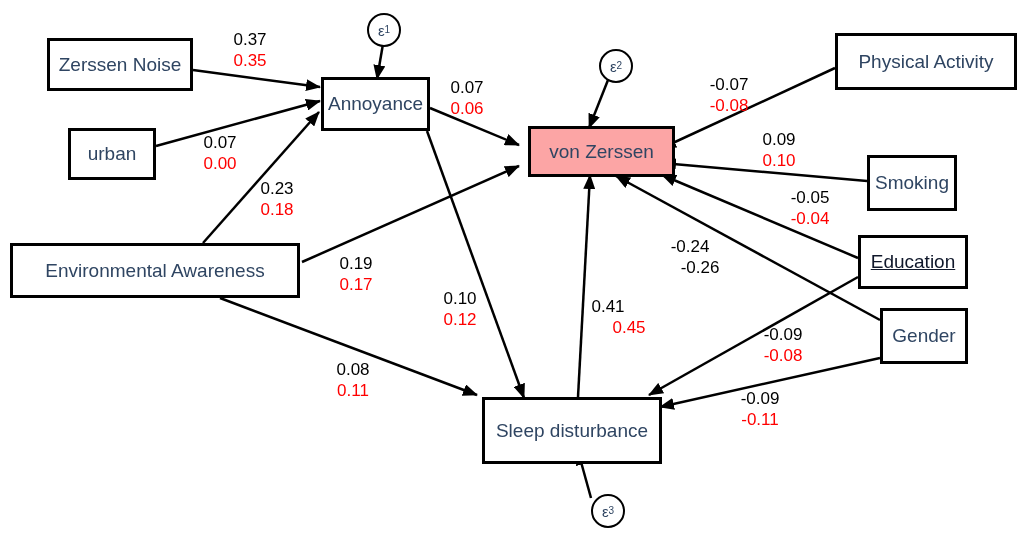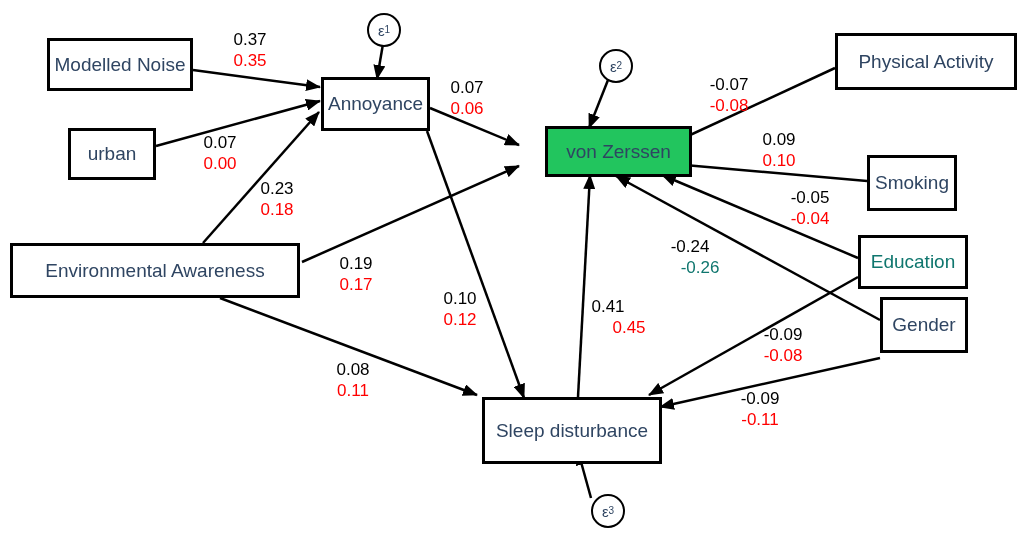--- a/index.html
+++ b/index.html
@@ -48,47 +48,47 @@
       <line x1="867" y1="181" x2="662" y2="163" stroke="#000000" stroke-width="2.5" marker-end="url(#arw)"></line>
       <line x1="858" y1="258" x2="662" y2="175" stroke="#000000" stroke-width="2.5" marker-end="url(#arw)"></line>
       <line x1="880" y1="320" x2="616" y2="176" stroke="#000000" stroke-width="2.5" marker-end="url(#arw)"></line>
       <line x1="858" y1="277" x2="649" y2="395" stroke="#000000" stroke-width="2.5" marker-end="url(#arw)"></line>
       <line x1="880" y1="358" x2="660" y2="407" stroke="#000000" stroke-width="2.5" marker-end="url(#arw)"></line>
       <line x1="383" y1="44" x2="377" y2="79" stroke="#000000" stroke-width="2.5" marker-end="url(#arw)"></line>
       <line x1="608" y1="80" x2="589" y2="128" stroke="#000000" stroke-width="2.5" marker-end="url(#arw)"></line>
       <line x1="591" y1="498" x2="578" y2="451" stroke="#000000" stroke-width="2.5" marker-end="url(#arw)"></line>
     </svg>
     <div class="node" style="left: 47px; top: 38px; width: 146px; height: 53px; border-color: rgb(0, 0, 0); background: rgb(255, 255, 255);">
-      <span style="color: rgb(47, 69, 98);">Modelled Noise</span>
+      <span style="color: rgb(47, 69, 98);">Zerssen Noise</span>
     </div>
     <div class="node" style="left: 68px; top: 128px; width: 88px; height: 52px; border-color: rgb(0, 0, 0); background: rgb(255, 255, 255);">
       <span style="color: rgb(47, 69, 98);">urban</span>
     </div>
     <div class="node" style="left: 10px; top: 243px; width: 290px; height: 55px; border-color: rgb(0, 0, 0); background: rgb(255, 255, 255);">
       <span style="color: rgb(47, 69, 98);">Environmental Awareness</span>
     </div>
     <div class="node" style="left: 321px; top: 77px; width: 109px; height: 54px; border-color: rgb(0, 0, 0); background: rgb(255, 255, 255);">
       <span style="color: rgb(47, 69, 98);">Annoyance</span>
     </div>
-    <div class="node" style="left: 545px; top: 126px; width: 147px; height: 51px; border-color: rgb(0, 0, 0); background: #22c55e;">
+    <div class="node" style="left: 528px; top: 126px; width: 147px; height: 51px; border-color: rgb(0, 0, 0); background: #fca5a5;">
       <span style="color: rgb(47, 69, 98);">von Zerssen</span>
     </div>
     <div class="node" style="left: 482px; top: 397px; width: 180px; height: 67px; border-color: rgb(0, 0, 0); background: rgb(255, 255, 255);">
       <span style="color: rgb(47, 69, 98);">Sleep disturbance</span>
     </div>
     <div class="node" style="left: 835px; top: 33px; width: 182px; height: 57px; border-color: rgb(0, 0, 0); background: rgb(255, 255, 255);">
       <span style="color: rgb(47, 69, 98);">Physical Activity</span>
     </div>
     <div class="node" style="left: 867px; top: 155px; width: 90px; height: 56px; border-color: rgb(0, 0, 0); background: rgb(255, 255, 255);">
       <span style="color: rgb(47, 69, 98);">Smoking</span>
     </div>
     <div class="node" style="left: 858px; top: 235px; width: 110px; height: 54px; border-color: rgb(0, 0, 0); background: rgb(255, 255, 255);">
-      <span style="color: #0f766e;">Education</span>
+      <span style="color: #0f172a; text-decoration: underline;">Education</span>
     </div>
-    <div class="node" style="left: 880px; top: 297px; width: 88px; height: 56px; border-color: rgb(0, 0, 0); background: rgb(255, 255, 255);">
+    <div class="node" style="left: 880px; top: 308px; width: 88px; height: 56px; border-color: rgb(0, 0, 0); background: rgb(255, 255, 255);">
       <span style="color: rgb(47, 69, 98);">Gender</span>
     </div>
     <div class="eps" style="left: 367px; top: 13px; width: 34px; height: 34px;">
       <span>ε</span>
       <sub>1</sub>
     </div>
     <div class="eps" style="left: 599px; top: 49px; width: 34px; height: 34px;">
       <span>ε</span>
       <sub>2</sub>
     </div>
@@ -135,21 +135,21 @@
     <div class="coef" style="left: 779px; top: 150px;">
       <div class="cb" style="color: rgb(0, 0, 0);">0.09</div>
       <div class="cr" style="color: rgb(255, 0, 0);">0.10</div>
     </div>
     <div class="coef" style="left: 810px; top: 208px;">
       <div class="cb" style="color: rgb(0, 0, 0);">-0.05</div>
       <div class="cr" style="color: rgb(255, 0, 0);">-0.04</div>
     </div>
     <div class="coef" style="left: 690px; top: 257px;">
       <div class="cb" style="color: rgb(0, 0, 0);">-0.24</div>
-      <div class="cr" style="color: #0f766e; margin-left: 20px;">-0.26</div>
+      <div class="cr" style="color: #000000; margin-left: 20px;">-0.26</div>
     </div>
     <div class="coef" style="left: 783px; top: 345px;">
       <div class="cb" style="color: rgb(0, 0, 0);">-0.09</div>
       <div class="cr" style="color: rgb(255, 0, 0);">-0.08</div>
     </div>
     <div class="coef" style="left: 760px; top: 409px;">
       <div class="cb" style="color: rgb(0, 0, 0);">-0.09</div>
       <div class="cr" style="color: rgb(255, 0, 0);">-0.11</div>
     </div>
   </div>

